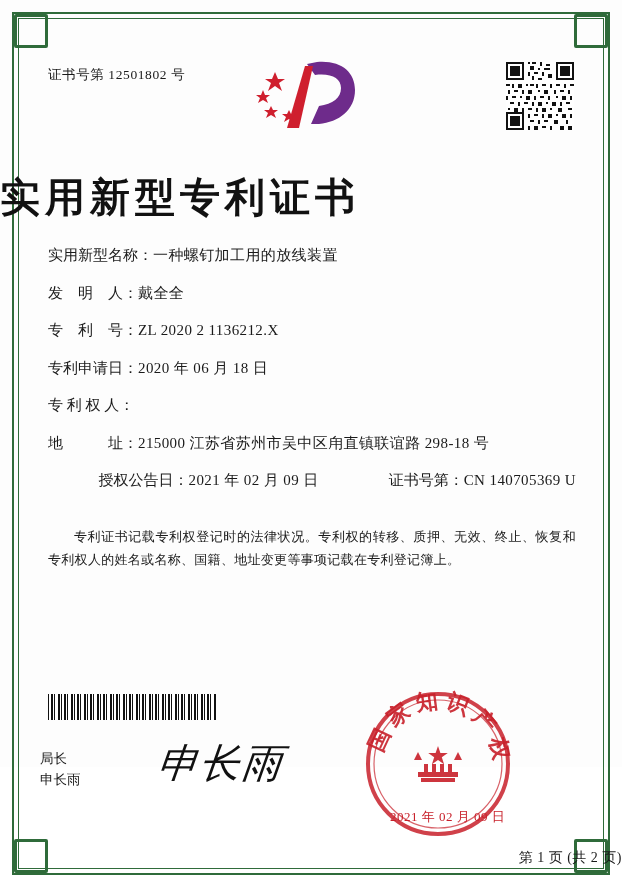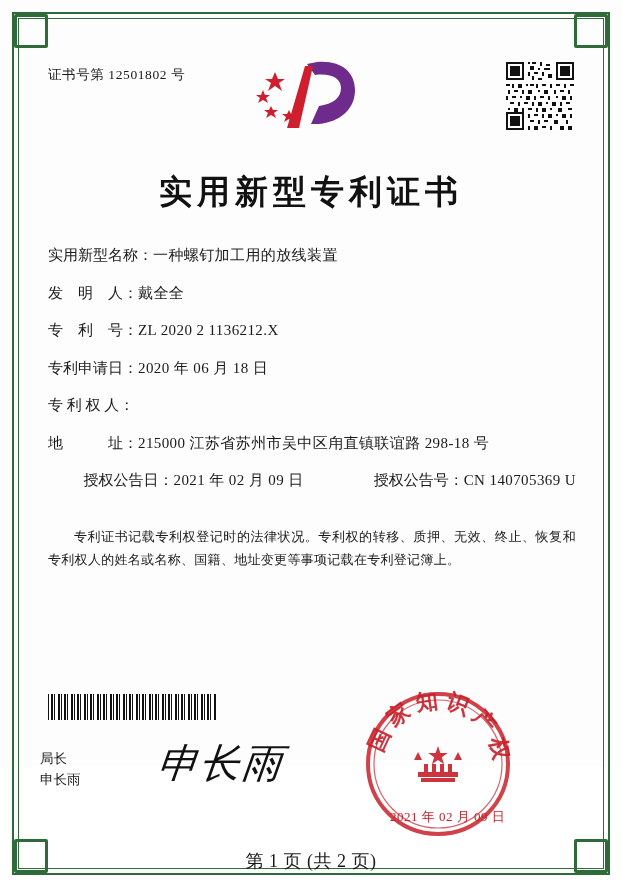--- a/index.html
+++ b/index.html
@@ -75,22 +75,21 @@
     position: absolute;
     right: 48px; top: 62px;
     width: 68px; height: 68px;
   }
 
   
   .title {
     position: absolute;
     left: 0; top: 170px;
     width: 622px;
-    text-align: center;
-    font-size: 33px;
+    font-size: 40px;
     font-weight: bold;
     letter-spacing: 5px;
     font-family: Liberation Mono, monospace;
     color: #111;
   }
 
   
   .fields {
     position: absolute;
     left: 48px; top: 246px;
@@ -180,22 +179,22 @@
     font-size: 13px;
     color: #c8202a;
     letter-spacing: 0.5px;
   }
 
   
   .footer {
     position: absolute;
     left: 0; top: 849px;
     width: 622px;
-    text-align: center;
-    font-size: 18px;
+    text-align: right;
+    font-size: 14px;
     letter-spacing: 0.5px;
   }
 </style>
 </head>
 <body>
 
 <div class="page">
 
   <div class="border-outer"></div>
   <div class="border-inner"></div>
@@ -344,21 +343,21 @@
       <span class="field-label">专 利 权 人：</span>
     </div>
     <div class="field-row">
       <span class="field-label">地　　　址：</span>
       <span class="field-value">215000 江苏省苏州市吴中区甪直镇联谊路 298-18 号</span>
     </div>
     <div class="field-row two-col">
       <span class="field-label">授权公告日：</span>
       <span class="field-value">2021 年 02 月 09 日</span>
       <span class="col2">
-        <span class="field-label">授权公告号：</span>
+        <span class="field-label">证书号第：</span>
         <span class="field-value">CN 140705369 U</span>
       </span>
     </div>
   </div>
 
   <div class="paras">
     <p>专利证书记载专利权登记时的法律状况。专利权的转移、质押、无效、终止、恢复和专利权人的姓名或名称、国籍、地址变更等事项记载在专利登记簿上。</p>
   </div>
 
   <div class="barcode"></div>

